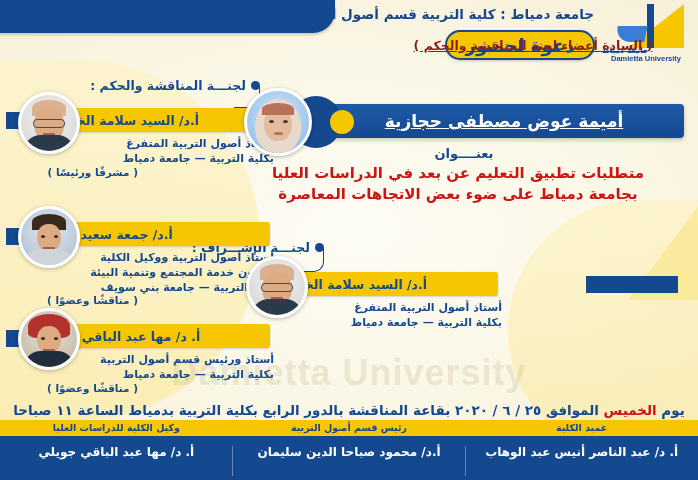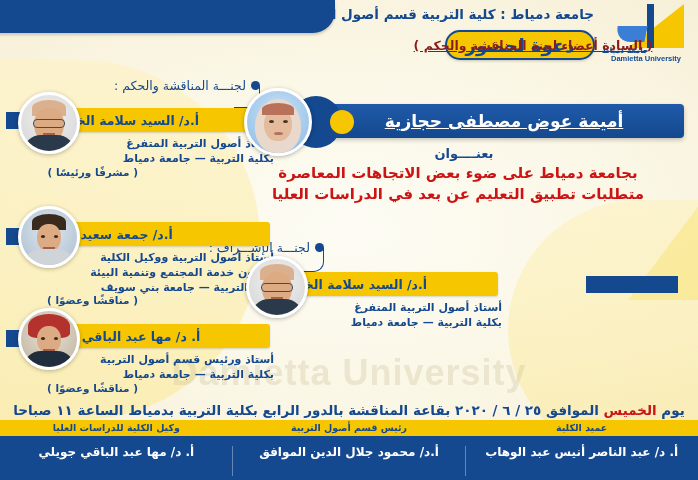--- a/index.html
+++ b/index.html
@@ -284,21 +284,21 @@
     font-size: 15px;
     font-weight: bold;
     color: #cc1414;
     line-height: 21px;
   }
 
   
   .sec-head {
     position: absolute;
     font-size: 12.5px;
-    font-weight: normal;
+    font-weight: bold;
     color: #14488f;
     white-space: nowrap;
     letter-spacing: .5px;
   }
   .sec-head::after {
     content: "";
     position: absolute;
     right: -14px; top: 3px;
     width: 9px; height: 9px;
     border-radius: 50%;
@@ -547,22 +547,22 @@
     <div class="rp-hijab"></div>
     <div class="rp-face"></div>
     <div class="rp-hairline"></div>
     <div class="rp-eye l"></div>
     <div class="rp-eye r"></div>
     <div class="rp-mouth"></div>
   </div>
 
   <div class="bunwan">بعنــــوان</div>
   <div class="thesis-title">
+    <div>متطلبات تطبيق التعليم عن بعد في الدراسات العليا</div>
     <div>بجامعة دمياط على ضوء بعض الاتجاهات المعاصرة</div>
-    <div>متطلبات تطبيق التعليم عن بعد في الدراسات العليا</div>
   </div>
 
   <div class="sec-head" style="right:388px; top:240px;margin-left:40px;">لجنـــة الإشـــراف :</div>
   <div class="connector" style="right:374px; top:248px; width:26px; height:24px;"></div>
 
   <div class="blue-stub" style="right:20px; top:276px;"></div>
   <div class="member-photo mp-m1" style="right:390px; top:256px;">
     <div class="f-head bald"></div>
     <div class="f-face"></div>
     <div class="f-glasses"></div>
@@ -647,19 +647,19 @@
   </div>
 
   <div class="sign-bar-yellow">
     <div>عميد الكلية</div>
     <div>رئيس قسم أصول التربية</div>
     <div>وكيل الكلية للدراسات العليا</div>
   </div>
 
   <div class="sign-bar-blue">
     <div>أ. د/ عبد الناصر أنيس عبد الوهاب</div>
-    <div>أ.د/ محمود جلال الدين الموافق</div>
+    <div>أ.د/ محمود صباحا الدين سليمان</div>
     <div>أ. د/ مها عبد الباقي جويلي</div>
   </div>
   <div class="sep" style="left:232px;"></div>
   <div class="sep" style="left:465px;"></div>
 
 </div>
 
 </body></html>

